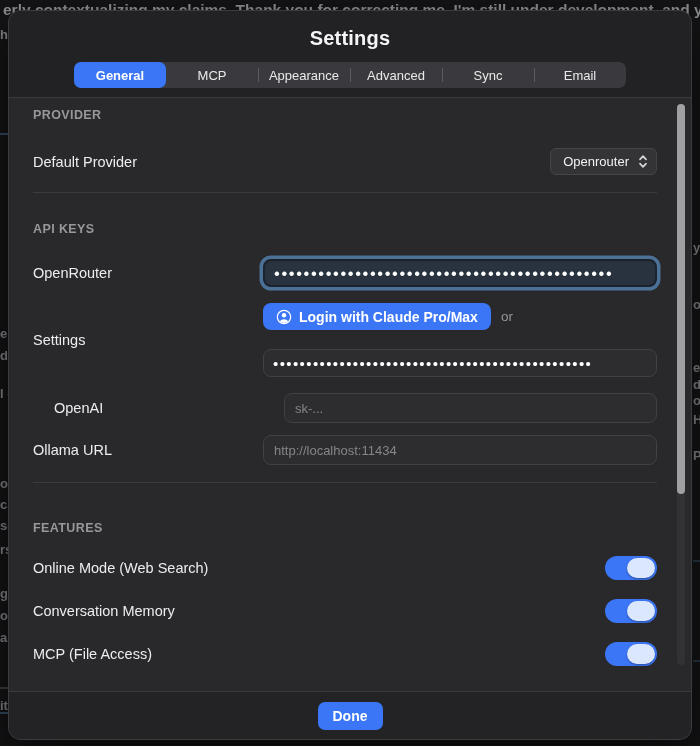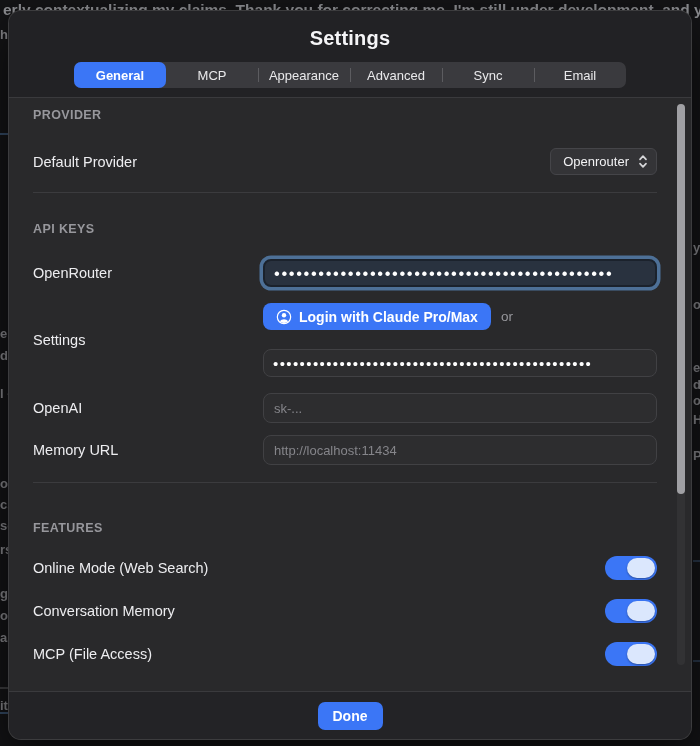--- a/index.html
+++ b/index.html
@@ -94,21 +94,21 @@
   .dropdown {
     height:27px; background:#343437; border:1px solid #454549;
     border-radius:6px; display:flex; align-items:center; gap:9px;
     padding:0 8px 0 12px; cursor:default;
   }
   .dropdown-value { color:#f2f2f4; font-size:13px; font-weight:500; }
   .dropdown svg { display:block; }
 
   .row-openrouter { margin-top:20px; height:34px; }
   .row-anthropic  { margin-top:13px; }
-  .row-openai     { margin-top:16px; height:30px; }
+  .row-openai     { margin-top:16px; height:30px;margin-left:21px; }
   .row-ollama     { margin-top:12px; height:30px; }
 
   .text-field {
     width:100%; height:30px; background:rgba(255,255,255,.02);
     border:1px solid #414144; border-radius:8px;
     padding:0 10px; color:#e9e9eb; font-size:13px;
     font-family:inherit; outline:none;
   }
   .text-field::placeholder { color:#85858a; }
 
@@ -270,21 +270,21 @@
     </div>
 
     <div class="row row-openai">
       <div class="row-label">OpenAI</div>
       <div class="row-right">
         <input class="text-field" type="text" placeholder="sk-..." style="">
       </div>
     </div>
 
     <div class="row row-ollama">
-      <div class="row-label">Memory URL</div>
+      <div class="row-label">Ollama URL</div>
       <div class="row-right">
         <input class="text-field" type="text" placeholder="http://localhost:11434" style="">
       </div>
     </div>
 
     <div class="divider d2"></div>
 
     <div class="section-header sh-features">FEATURES</div>
 
     <div class="row row-toggle rt1">

